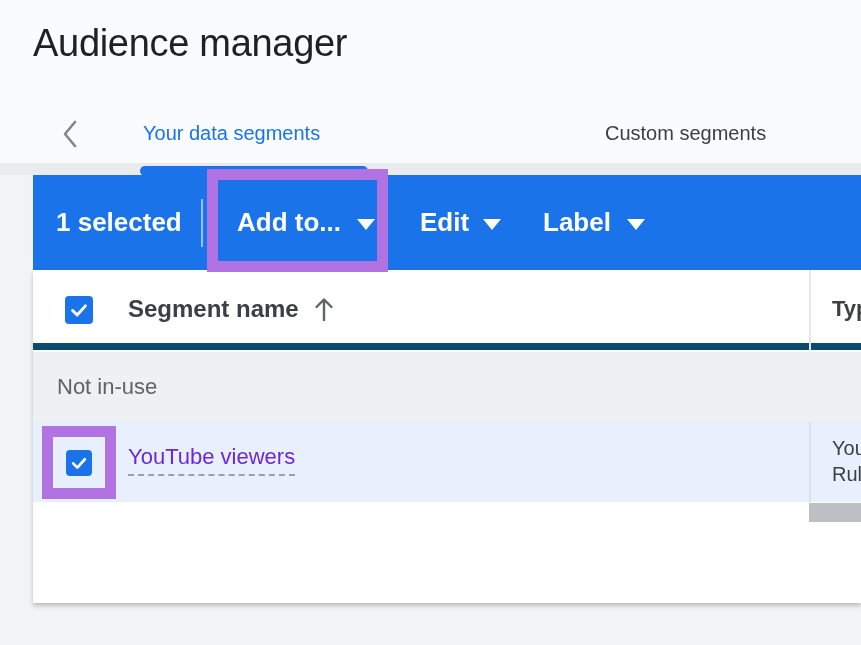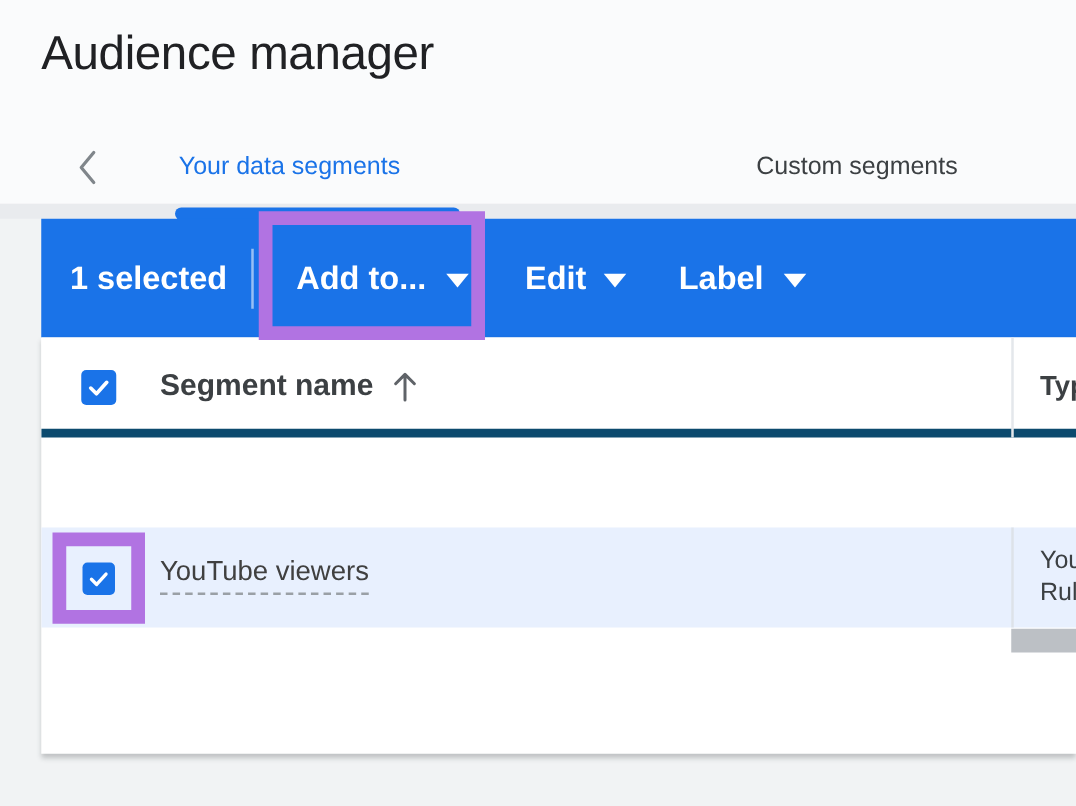--- a/index.html
+++ b/index.html
@@ -44,21 +44,21 @@
   .th-name .lbl{font-size:24px;font-weight:700;color:#3c4043;}
   .sort-arrow{display:flex;align-items:center;}
   .col-divider{position:absolute;left:776px;top:0;width:2px;height:80px;background:#e4e7eb;}
   .th-type{position:absolute;left:799px;top:0;height:78px;display:flex;align-items:center;font-size:22px;font-weight:700;color:#3c4043;white-space:nowrap;}
 
   .section-band{position:absolute;left:0;top:82px;width:828px;height:70px;background:#eef0f3;}
   .section-label{position:absolute;left:24px;top:0;height:70px;display:flex;align-items:center;font-size:22px;color:#5f6368;}
 
   .data-row{position:absolute;left:0;top:152px;width:828px;height:80px;background:#e8f0fe;}
   .row-link{position:absolute;left:95px;top:0;height:76px;display:flex;align-items:center;}
-  .row-link a{font-size:22px;color:#404040;text-decoration:none;border-bottom:2px dashed #9aa0a6;padding-bottom:4px;cursor:pointer;}
+  .row-link a{font-size:22px;color:#6d28d9;text-decoration:none;border-bottom:2px dashed #9aa0a6;padding-bottom:4px;cursor:pointer;}
   .row-divider{position:absolute;left:776px;top:0;width:2px;height:80px;background:#dde2e9;}
   .row-type{position:absolute;left:799px;top:13px;font-size:20px;line-height:26px;color:#3c4043;white-space:nowrap;}
 
   .scroll-thumb{position:absolute;left:776px;top:233px;width:52px;height:19px;background:#bcc0c5;cursor:pointer;}
 </style>
 </head>
 <body>
 
 <div class="abs top-section">
   <div class="abs page-title">Audience manager</div>
@@ -111,20 +111,23 @@
       <span class="sort-arrow">
         <svg width="26" height="28" viewBox="0 0 26 28">
           <path d="M13 25 L13 5 M5.5 12 L13 4.5 L20.5 12" fill="none" stroke="#5f6368" stroke-width="2.4" stroke-linecap="round" stroke-linejoin="round"></path>
         </svg>
       </span>
     </div>
     <div class="col-divider"></div>
     <div class="th-type">Type</div>
   </div>
 
+  <div class="section-band">
+    <div class="section-label">Not in-use</div>
+  </div>
 
   <div class="data-row">
     <div class="hl-box hl-checkbox"></div>
     <div class="checkbox cb-row">
       <svg width="20" height="20" viewBox="0 0 24 24">
         <path d="M5 12.5 L10 17.5 L19 7.5" fill="none" stroke="#ffffff" stroke-width="3.2" stroke-linecap="round" stroke-linejoin="round"></path>
       </svg>
     </div>
     <div class="row-link">
       <a>YouTube viewers</a>

